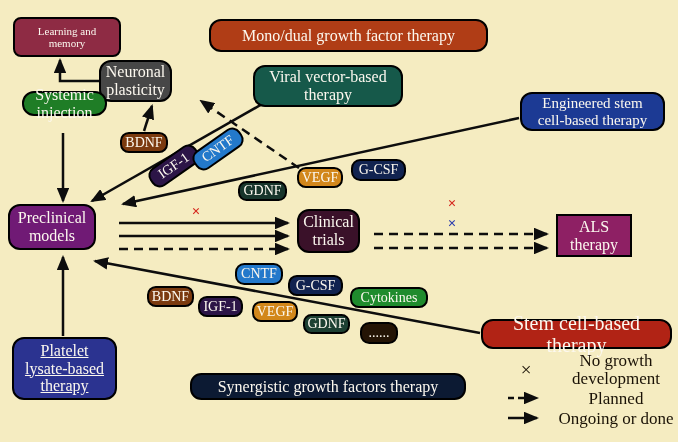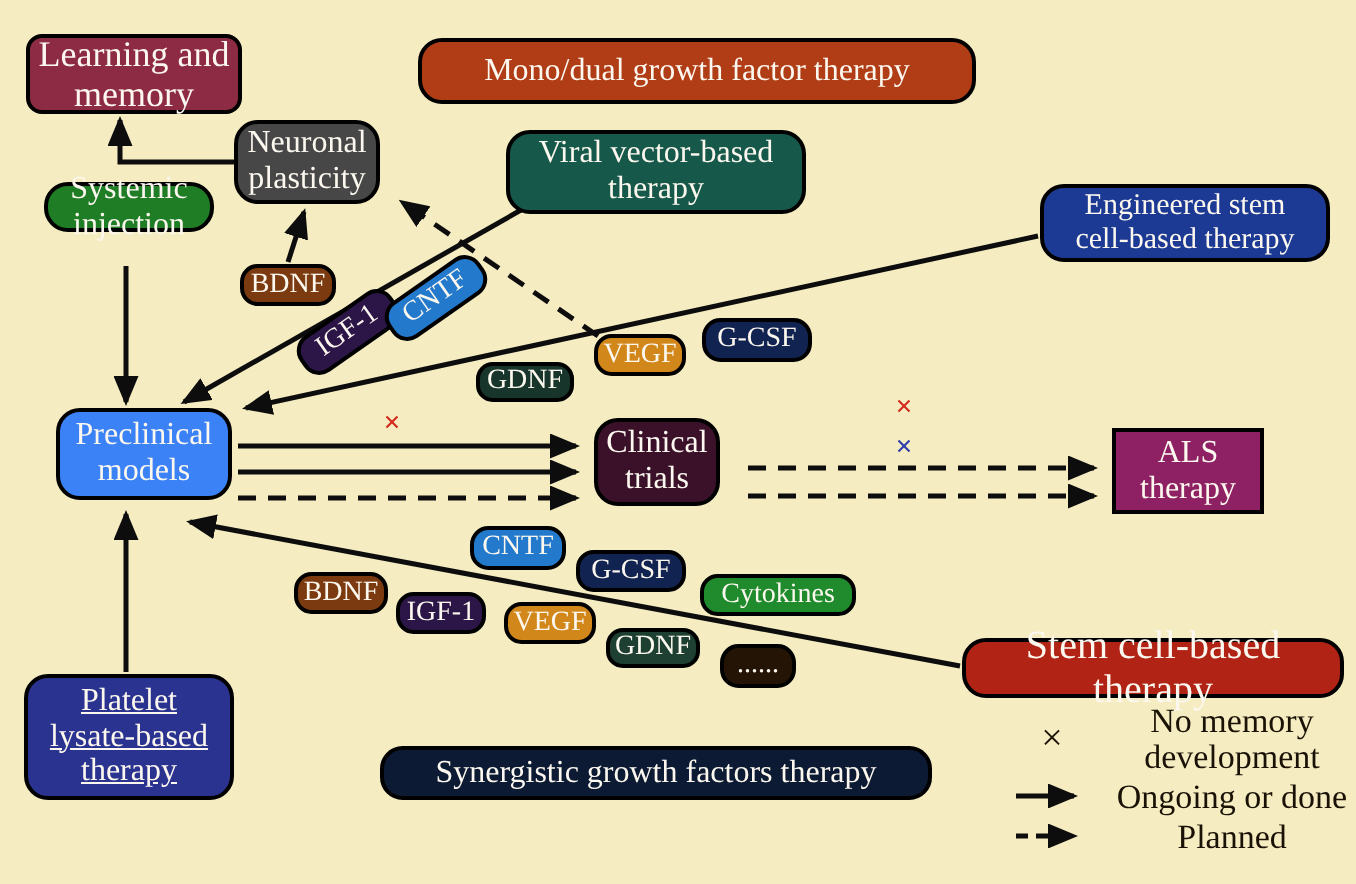--- a/index.html
+++ b/index.html
@@ -53,38 +53,38 @@
         <polyline points="374,248 547,248" class="conn dashed" marker-end="url(#arrowhead)"></polyline>
       </g>
     <g id="mark-group">
         <text x="196" y="216" text-anchor="middle" fill="#d5281e" class="xmark">×</text>
         <text x="452" y="208" text-anchor="middle" fill="#d5281e" class="xmark">×</text>
         <text x="452" y="228" text-anchor="middle" fill="#2c3dae" class="xmark">×</text>
       </g>
   </svg>
 
   <div id="box-layer">
-      <div class="box" style="left: 13px; top: 17px; width: 108px; height: 40px; background: rgb(142, 43, 68); font-size: 18px; border-radius: 8px;">Learning and
+      <div class="box" style="left: 13px; top: 17px; width: 108px; height: 40px; background: rgb(142, 43, 68); font-size: 11px; border-radius: 8px;">Learning and
 memory</div>
       <div class="box" style="left: 209px; top: 19px; width: 279px; height: 33px; background: rgb(176, 61, 22); font-size: 16px; border-radius: 12px;">Mono/dual growth factor therapy</div>
-      <div class="box" style="left: 117px; top: 60px; width: 73px; height: 42px; background: rgb(71, 71, 71); font-size: 16px; border-radius: 12px;">Neuronal
+      <div class="box" style="left: 99px; top: 60px; width: 73px; height: 42px; background: rgb(71, 71, 71); font-size: 16px; border-radius: 12px;">Neuronal
 plasticity</div>
       <div class="box" style="left: 253px; top: 65px; width: 150px; height: 42px; background: rgb(22, 89, 74); font-size: 16px; border-radius: 12px;">Viral vector-based
 therapy</div>
       <div class="box" style="left: 22px; top: 91px; width: 85px; height: 25px; background: rgb(31, 125, 38); font-size: 16px; border-radius: 12px;">Systemic
 injection</div>
       <div class="box" style="left: 520px; top: 92px; width: 145px; height: 39px; background: rgb(28, 58, 148); font-size: 15px; border-radius: 12px;">Engineered stem
 cell-based therapy</div>
       <div class="box" style="left: 120px; top: 132px; width: 48px; height: 21px; background: rgb(123, 58, 15); font-size: 14px; border-radius: 8.82px;">BDNF</div>
       <div class="box" style="left: 146px; top: 155px; width: 56px; height: 22px; background: rgb(44, 21, 71); font-size: 14px; border-radius: 9.24px; transform: rotate(-35deg);">IGF-1</div>
       <div class="box" style="left: 190px; top: 138px; width: 56px; height: 22px; background: rgb(35, 121, 203); font-size: 14px; border-radius: 9.24px; transform: rotate(-35deg);">CNTF</div>
       <div class="box" style="left: 238px; top: 181px; width: 49px; height: 20px; background: rgb(23, 53, 43); font-size: 14px; border-radius: 8.4px;">GDNF</div>
       <div class="box" style="left: 297px; top: 167px; width: 46px; height: 21px; background: rgb(210, 135, 27); font-size: 14px; border-radius: 8.82px;">VEGF</div>
       <div class="box" style="left: 351px; top: 159px; width: 55px; height: 22px; background: rgb(17, 35, 80); font-size: 14px; border-radius: 9.24px;">G-CSF</div>
-      <div class="box" style="left: 28px; top: 204px; width: 88px; height: 46px; background: #3b82f6; font-size: 16px; border-radius: 12px;">Preclinical
+      <div class="box" style="left: 8px; top: 204px; width: 88px; height: 46px; background: #701a75; font-size: 16px; border-radius: 12px;">Preclinical
 models</div>
       <div class="box" style="left: 297px; top: 209px; width: 63px; height: 44px; background: rgb(58, 17, 41); font-size: 16px; border-radius: 12px;">Clinical
 trials</div>
       <div class="box" style="left: 556px; top: 214px; width: 76px; height: 43px; background: rgb(142, 32, 100); font-size: 16px; border-radius: 0;">ALS
 therapy</div>
       <div class="box" style="left: 235px; top: 263px; width: 48px; height: 22px; background: rgb(35, 121, 203); font-size: 14px; border-radius: 9.24px;">CNTF</div>
       <div class="box" style="left: 288px; top: 275px; width: 55px; height: 21px; background: rgb(17, 35, 80); font-size: 14px; border-radius: 8.82px;">G-CSF</div>
       <div class="box" style="left: 350px; top: 287px; width: 78px; height: 21px; background: rgb(31, 139, 45); font-size: 14px; border-radius: 8.82px;">Cytokines</div>
       <div class="box" style="left: 147px; top: 286px; width: 47px; height: 21px; background: rgb(123, 58, 15); font-size: 14px; border-radius: 8.82px;">BDNF</div>
       <div class="box" style="left: 198px; top: 296px; width: 45px; height: 21px; background: rgb(44, 21, 71); font-size: 14px; border-radius: 8.82px;">IGF-1</div>
@@ -94,34 +94,34 @@
       <div class="box" style="left: 481px; top: 319px; width: 191px; height: 30px; background: rgb(177, 35, 21); font-size: 20px; border-radius: 12px;">Stem cell-based therapy</div>
       <div class="box" style="left: 190px; top: 373px; width: 276px; height: 27px; background: rgb(12, 26, 51); font-size: 16px; border-radius: 11.34px;">Synergistic growth factors therapy</div>
       <div class="box" style="left: 12px; top: 337px; width: 105px; height: 63px; background: rgb(43, 51, 144); font-size: 16px; border-radius: 12px; text-decoration: underline;">Platelet
 lysate-based
 therapy</div>
     </div>
 
   <div id="legend">
     <div class="legend-row">
       <span class="legend-symbol legend-cross">×</span>
-      <span class="legend-label">No memory
+      <span class="legend-label">No growth
 development</span>
+    </div>
+    <div class="legend-row">
+      <span class="legend-symbol">
+        <svg width="40" height="12" viewBox="0 0 40 12">
+          <line x1="2" y1="6" x2="31" y2="6" stroke="#0d0d0d" stroke-width="2.5" stroke-dasharray="6 4" marker-end="url(#arrowhead)"></line>
+        </svg>
+      </span>
+      <span class="legend-label">Planned</span>
     </div>
     <div class="legend-row">
       <span class="legend-symbol">
         <svg width="40" height="12" viewBox="0 0 40 12">
           <line x1="2" y1="6" x2="31" y2="6" stroke="#0d0d0d" stroke-width="2.5" marker-end="url(#arrowhead)"></line>
         </svg>
       </span>
       <span class="legend-label">Ongoing or done</span>
     </div>
-    <div class="legend-row">
-      <span class="legend-symbol">
-        <svg width="40" height="12" viewBox="0 0 40 12">
-          <line x1="2" y1="6" x2="31" y2="6" stroke="#0d0d0d" stroke-width="2.5" stroke-dasharray="6 4" marker-end="url(#arrowhead)"></line>
-        </svg>
-      </span>
-      <span class="legend-label">Planned</span>
-    </div>
   </div>
 
 </div>
 
 </body></html>

